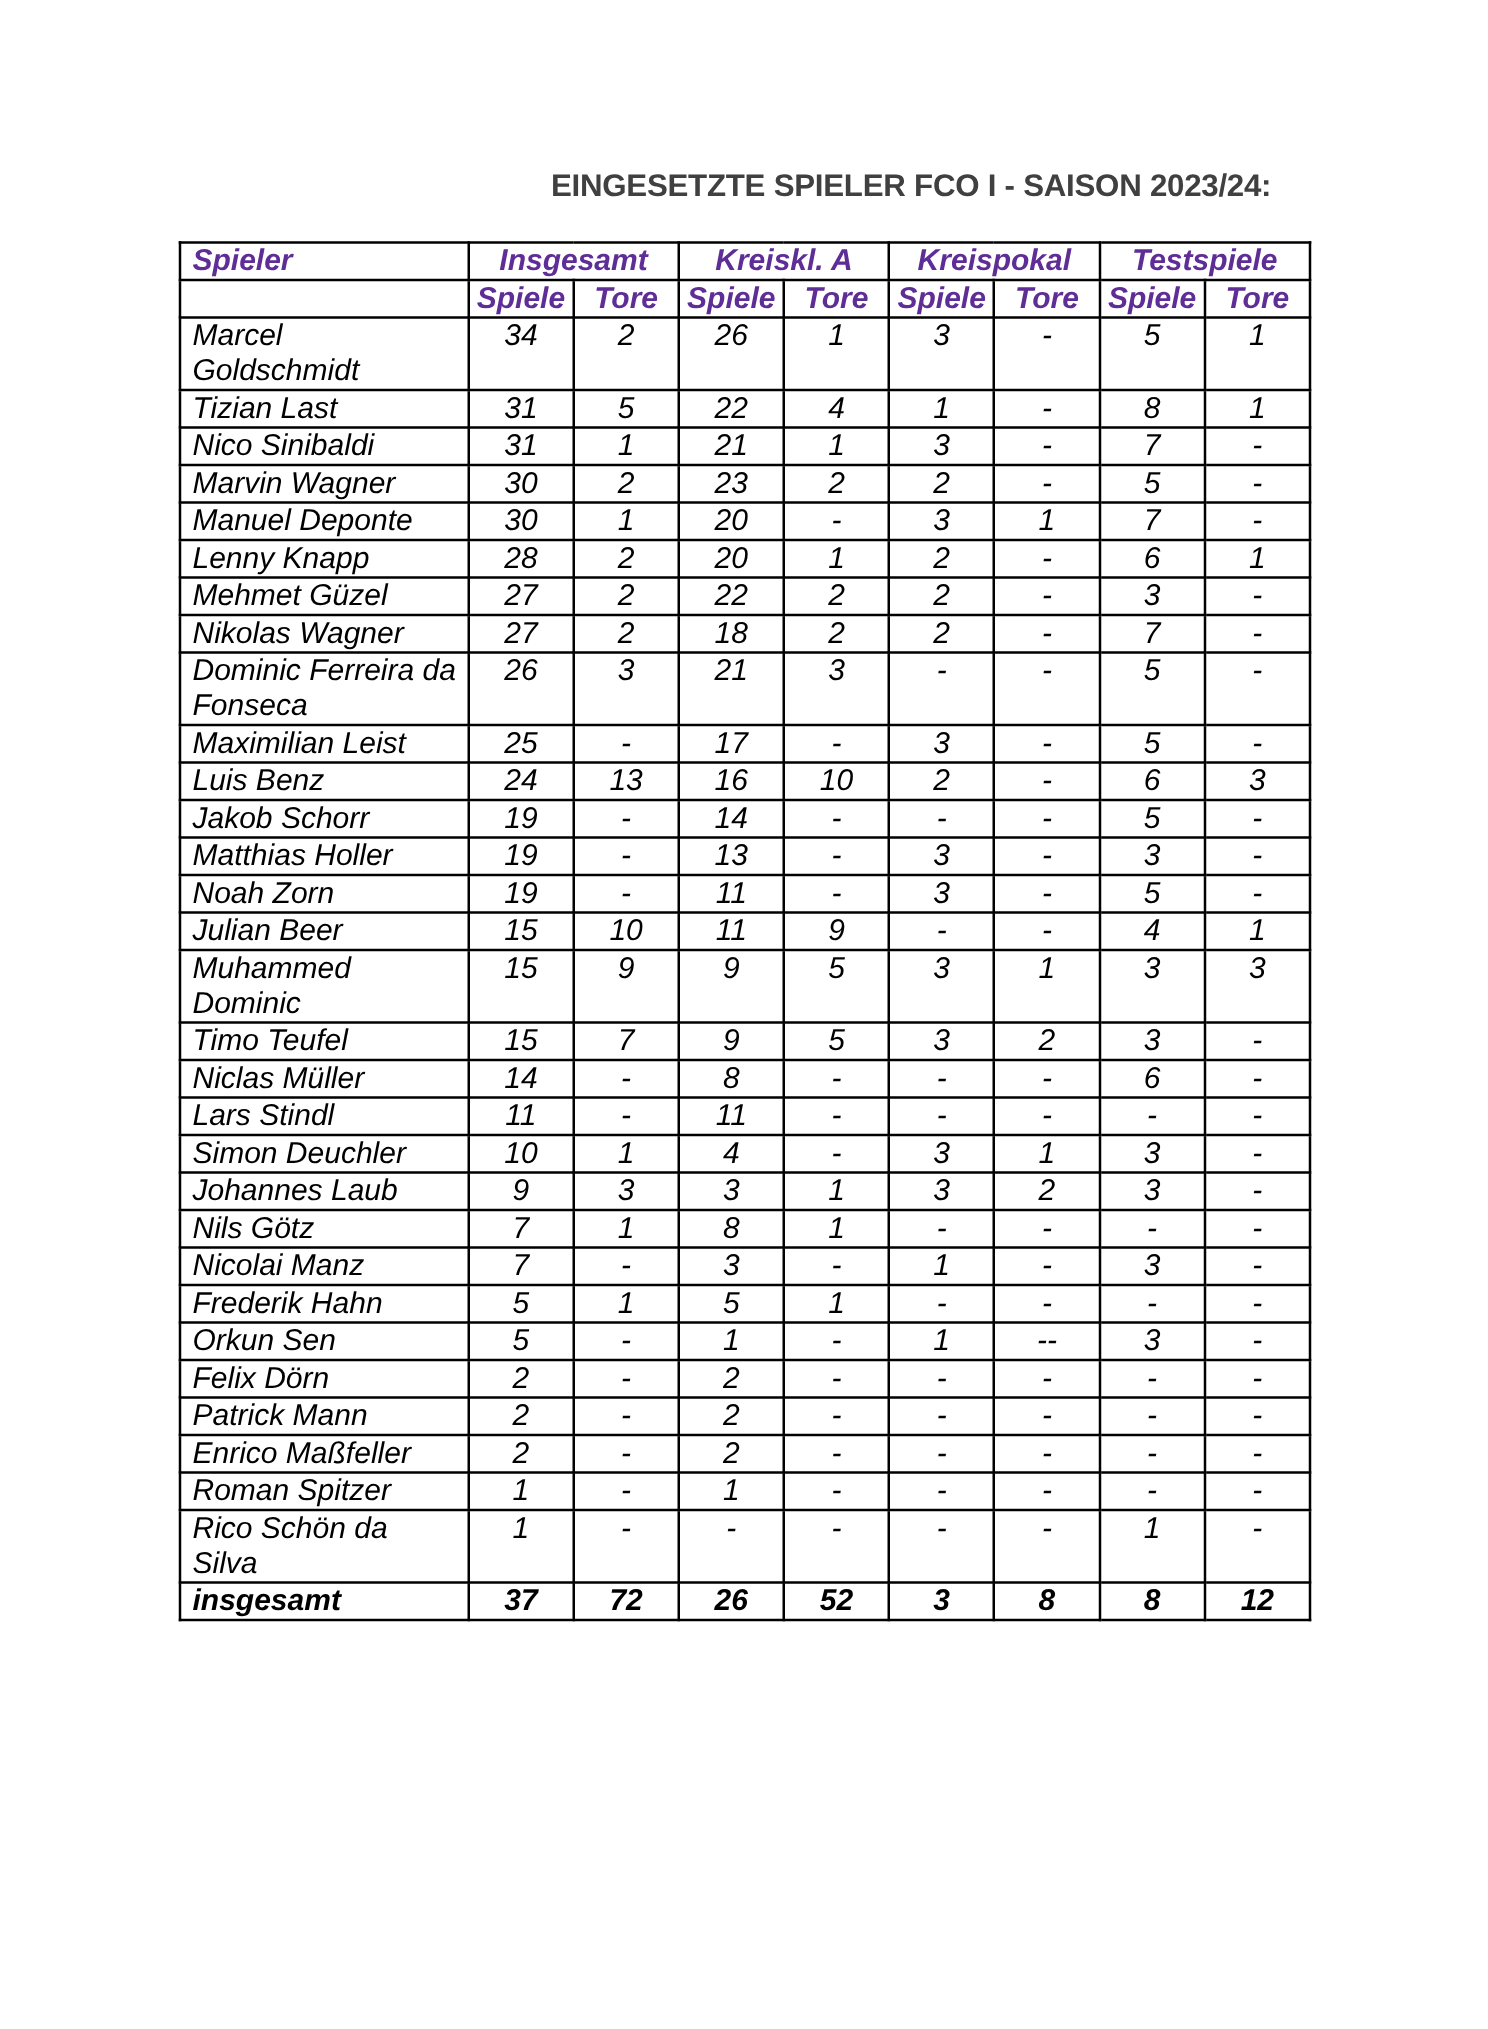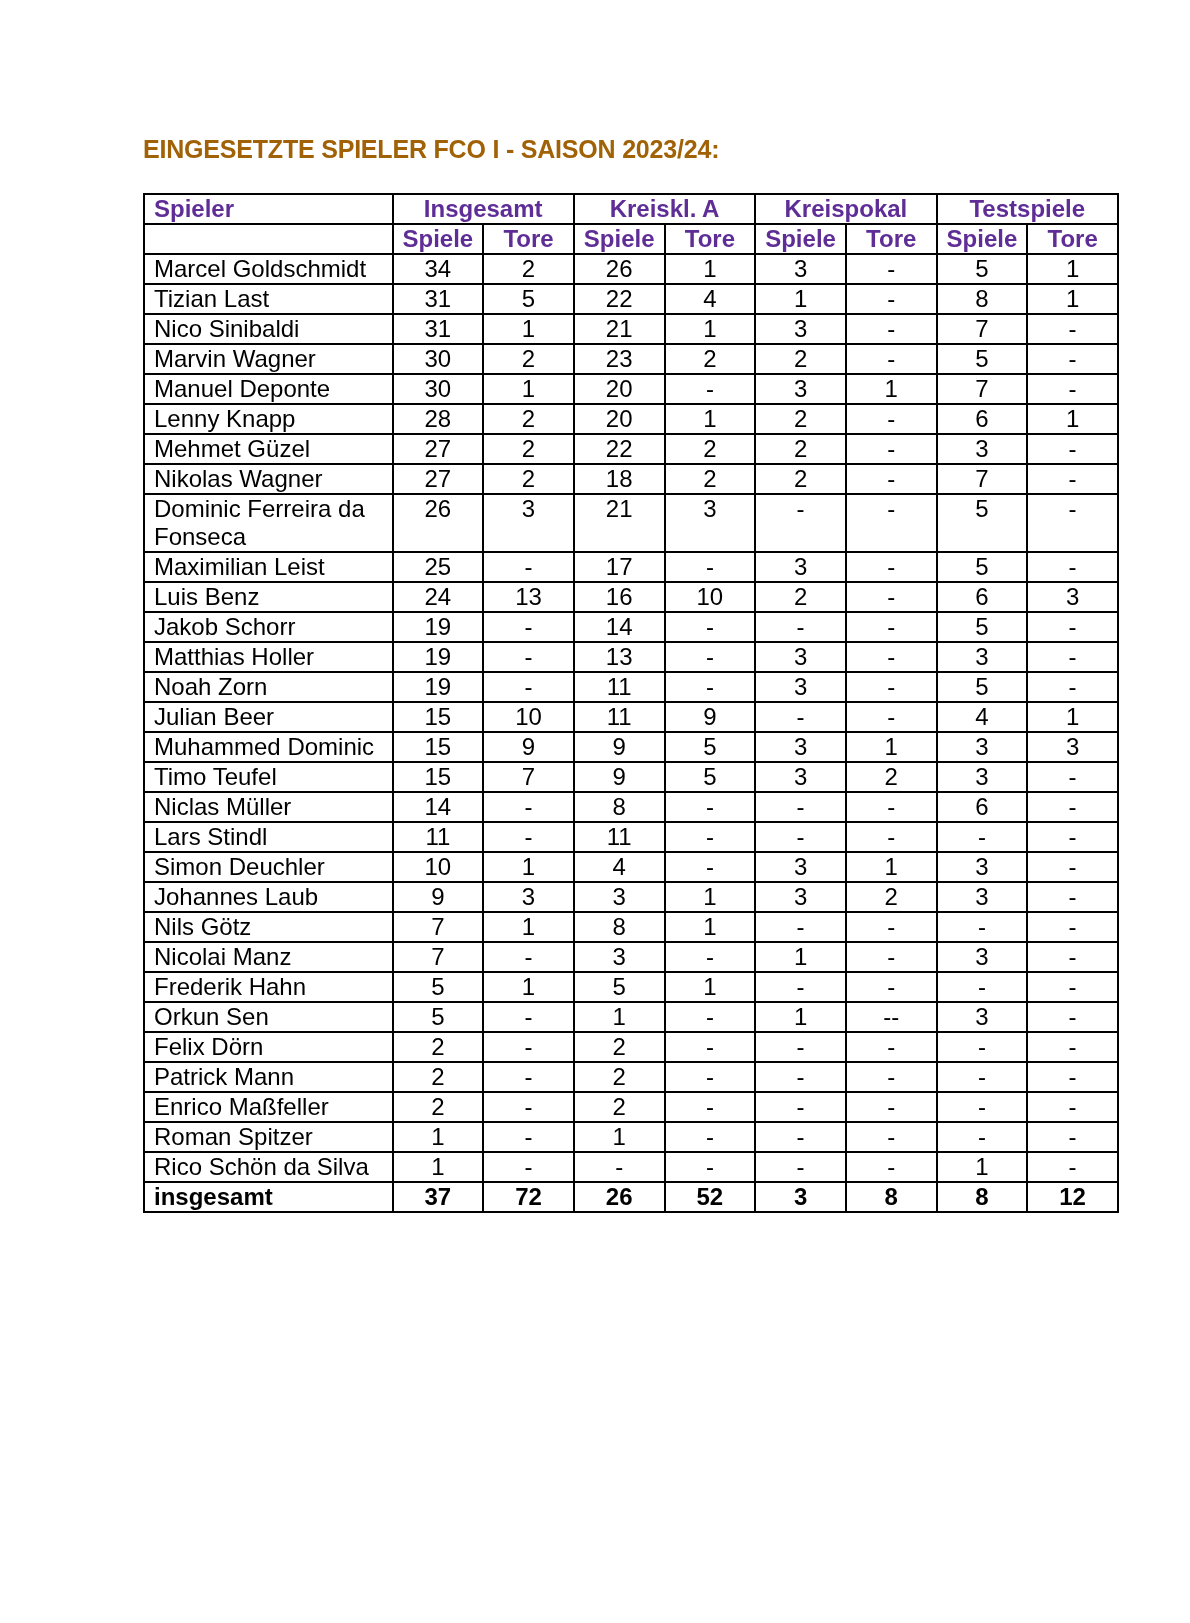--- a/index.html
+++ b/index.html
@@ -15,32 +15,33 @@
     -webkit-font-smoothing: antialiased;
   }
   .page {
     position: absolute;
     left: 143px;
     top: 135px;
     width: 874px;
   }
   .doc-title {
     margin: 0 0 29px 0;
-    text-align: left;
+    text-align: right;
     font-size: 25px;
     font-weight: bold;
     letter-spacing: -0.2px;
-    color: #a16207;
+    color: #404040;
     white-space: nowrap;
   }
   table.players {
     border-collapse: collapse;
     table-layout: fixed;
-    width: 976px;
+    width: 906px;
     border: 2px solid #000;
+    font-style: italic;
   }
   table.players col.name-col { width: 222px; }
   table.players col.num-col  { width: 81px;  }
   table.players th,
   table.players td {
     border: 2px solid #000;
     font-size: 24px;
     line-height: 28px;
     height: 28px;
     padding: 0;

